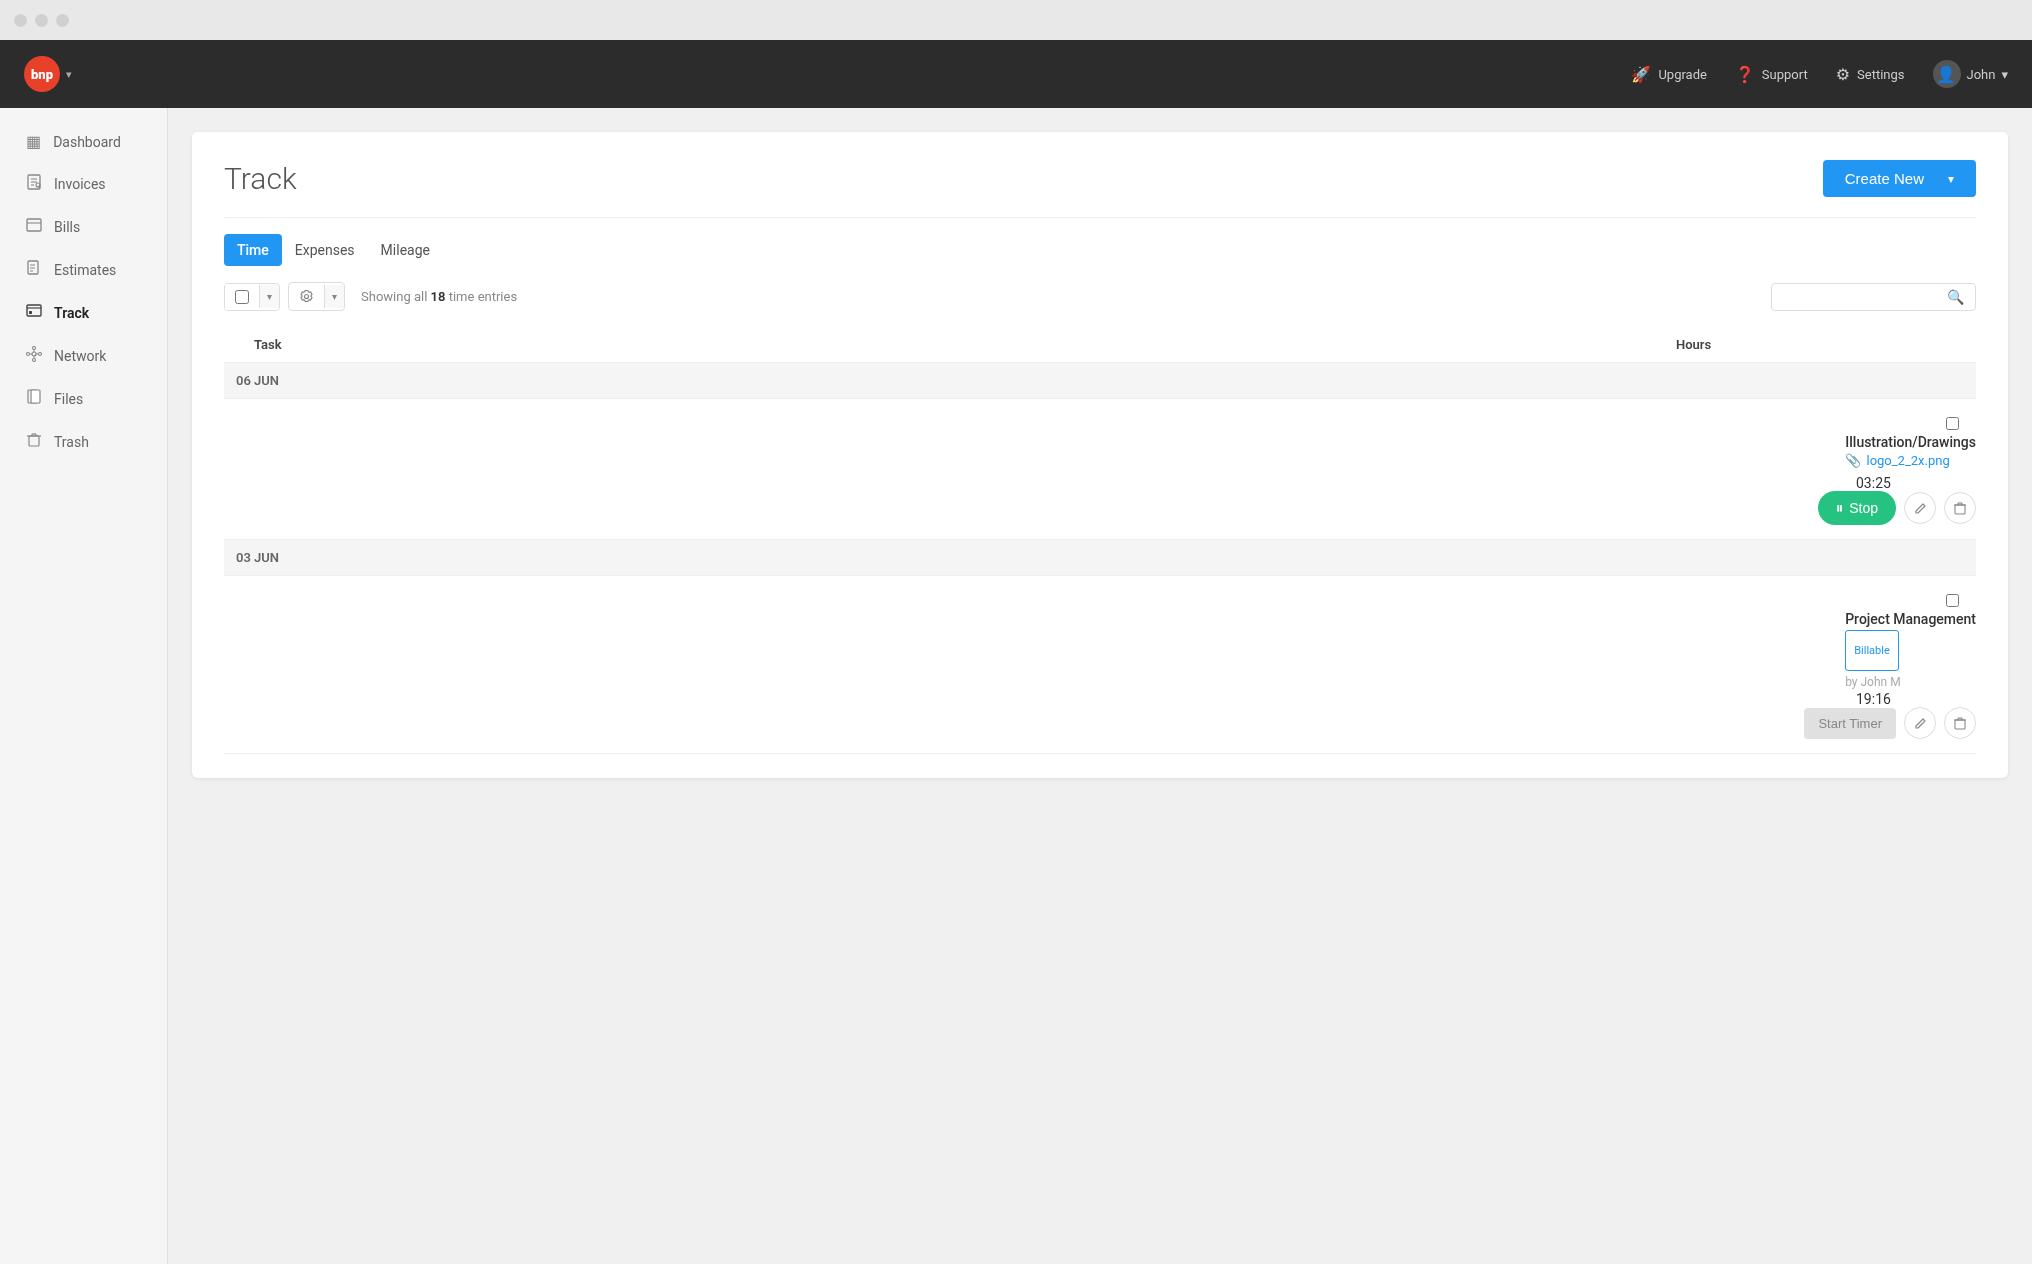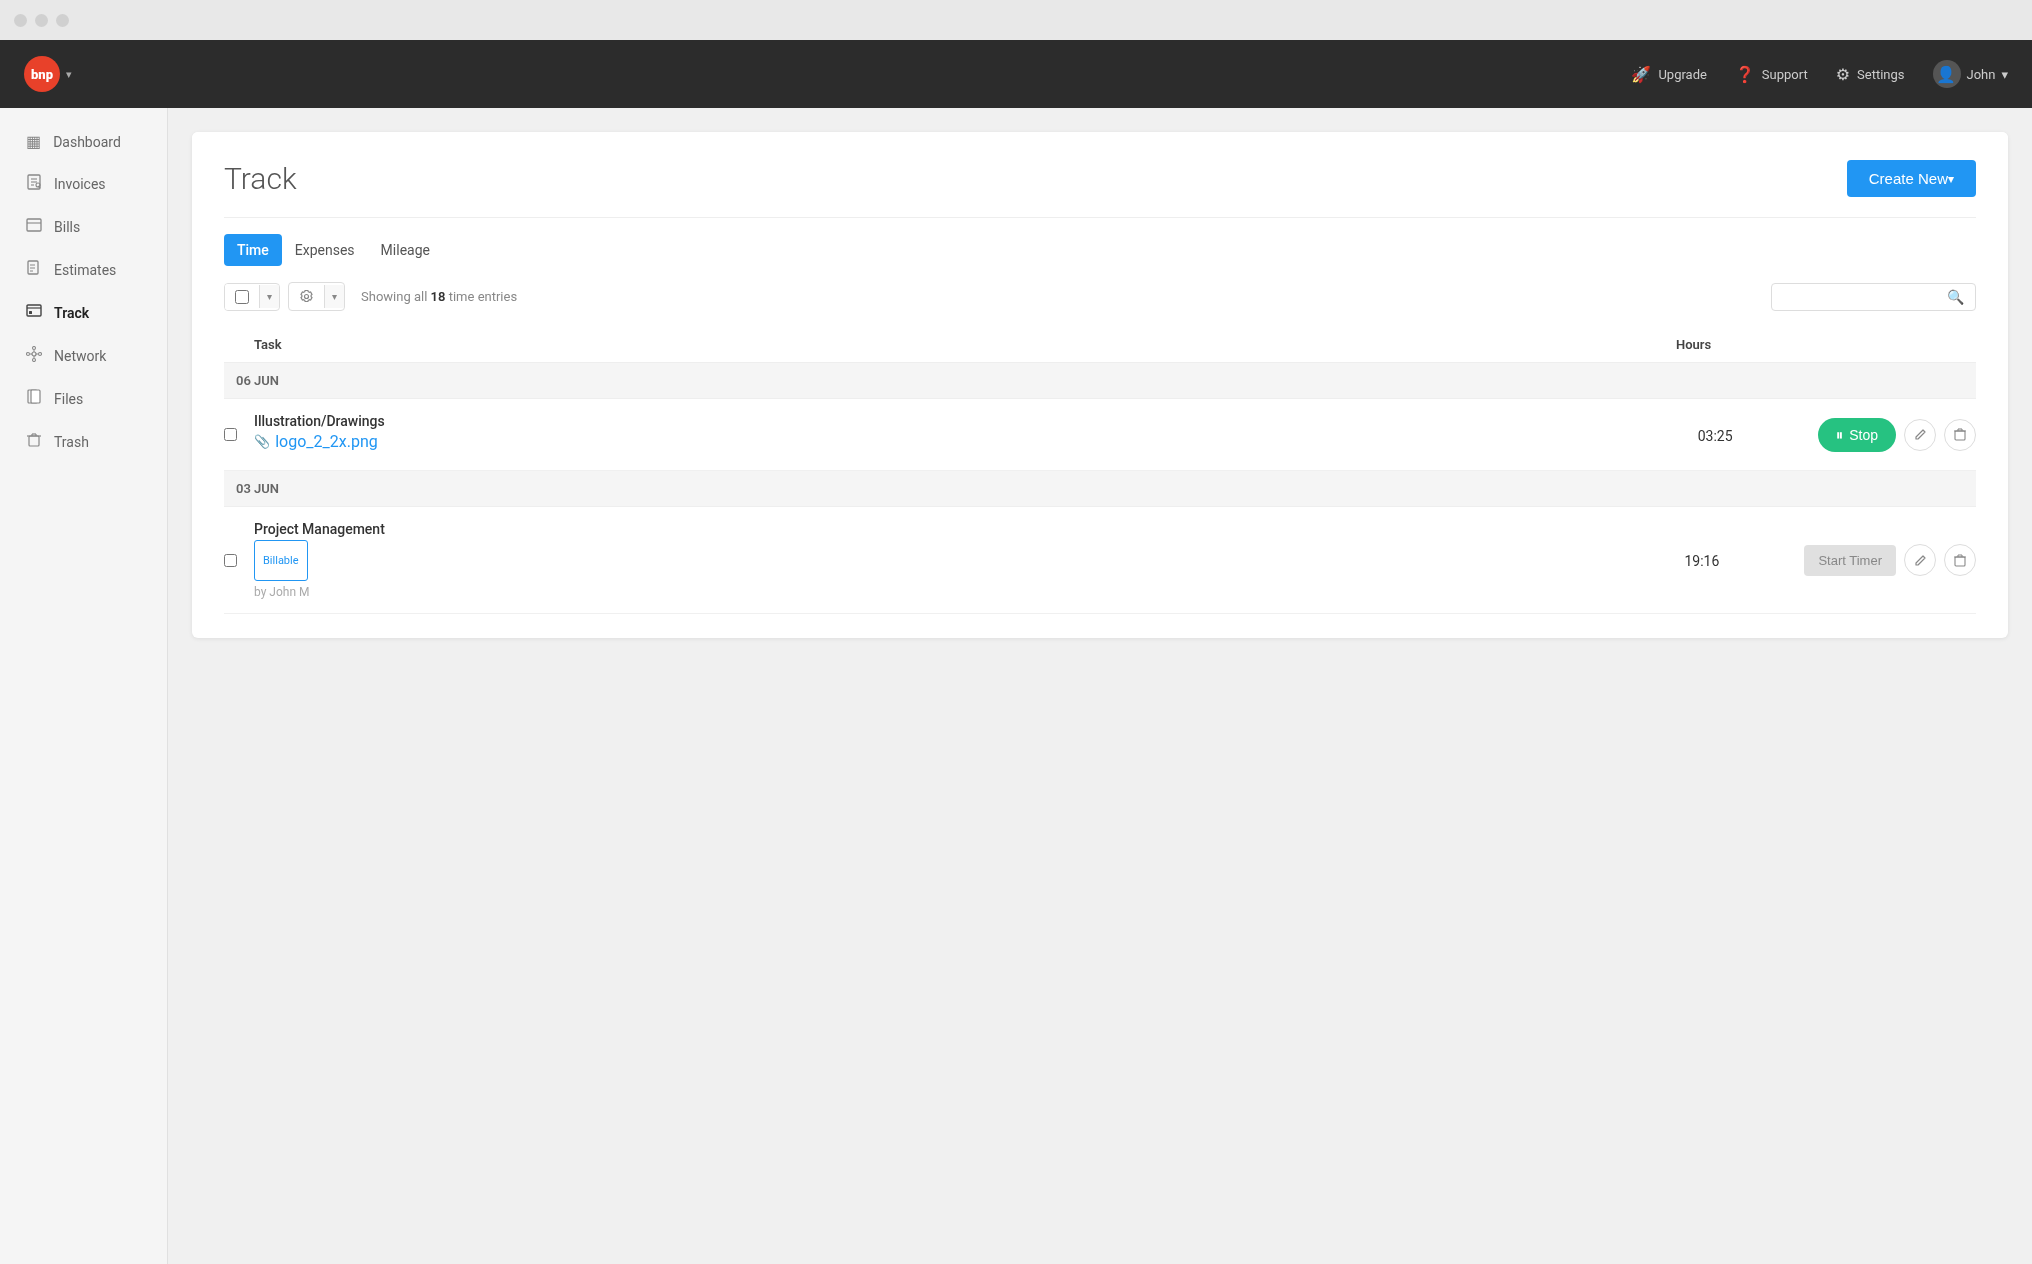--- a/index.html
+++ b/index.html
@@ -110,21 +110,21 @@
     }
     .create-new-btn {
       background: #2196f3;
       color: white;
       border: none;
       border-radius: 4px;
       padding: 10px 22px;
       font-size: 15px;
       font-weight: 500;
       cursor: pointer;
-      display: flex; align-items: center; gap: 0;
+      display: flex; align-items: center; gap: 24px;
     }
     .btn-caret { font-size: 12px; }
 
     
     .header-divider {
       height: 1px; background: #eee; margin: 0 32px;
     }
 
     
     .tabs-row {
@@ -222,35 +222,36 @@
     .date-group-header {
       background: #f5f5f5;
       padding: 10px 12px;
       font-size: 13px; font-weight: 600; color: #666;
       margin: 0 -0px;
       border-bottom: 1px solid #eee;
     }
 
     
     .time-row {
-      display: flex; align-items: center;
+      display: flex; align-items: flex-end;
       border-bottom: 1px solid #f0f0f0;
       padding: 14px 0;
+      flex-direction: column;
     }
     .time-row-check { width: 30px; padding-top: 2px; }
     .time-row-check input[type=checkbox] { cursor: pointer; }
     .time-row-content { flex: 1; }
     .task-name { font-size: 14px; color: #333; font-weight: 500; margin-bottom: 3px; }
     .sub-project { font-size: 13px; color: #555; margin-bottom: 6px; }
     .attachment-row {
       display: flex; align-items: center; gap: 5px;
       margin-bottom: 5px;
     }
     .attachment-icon { color: #aaa; font-size: 13px; }
-    .attachment-link { font-size: 16px; color: #2196f3; text-decoration: none; }
+    .attachment-link { font-size: 13px; color: #2196f3; text-decoration: none; }
     .meta-text { font-size: 12px; color: #aaa; }
     .badge {
       display: inline-block;
       border: 1px solid #2196f3;
       color: #2196f3;
       font-size: 11px;
       padding: 13px 8px;
       border-radius: 3px;
       margin-bottom: 4px;
     }

